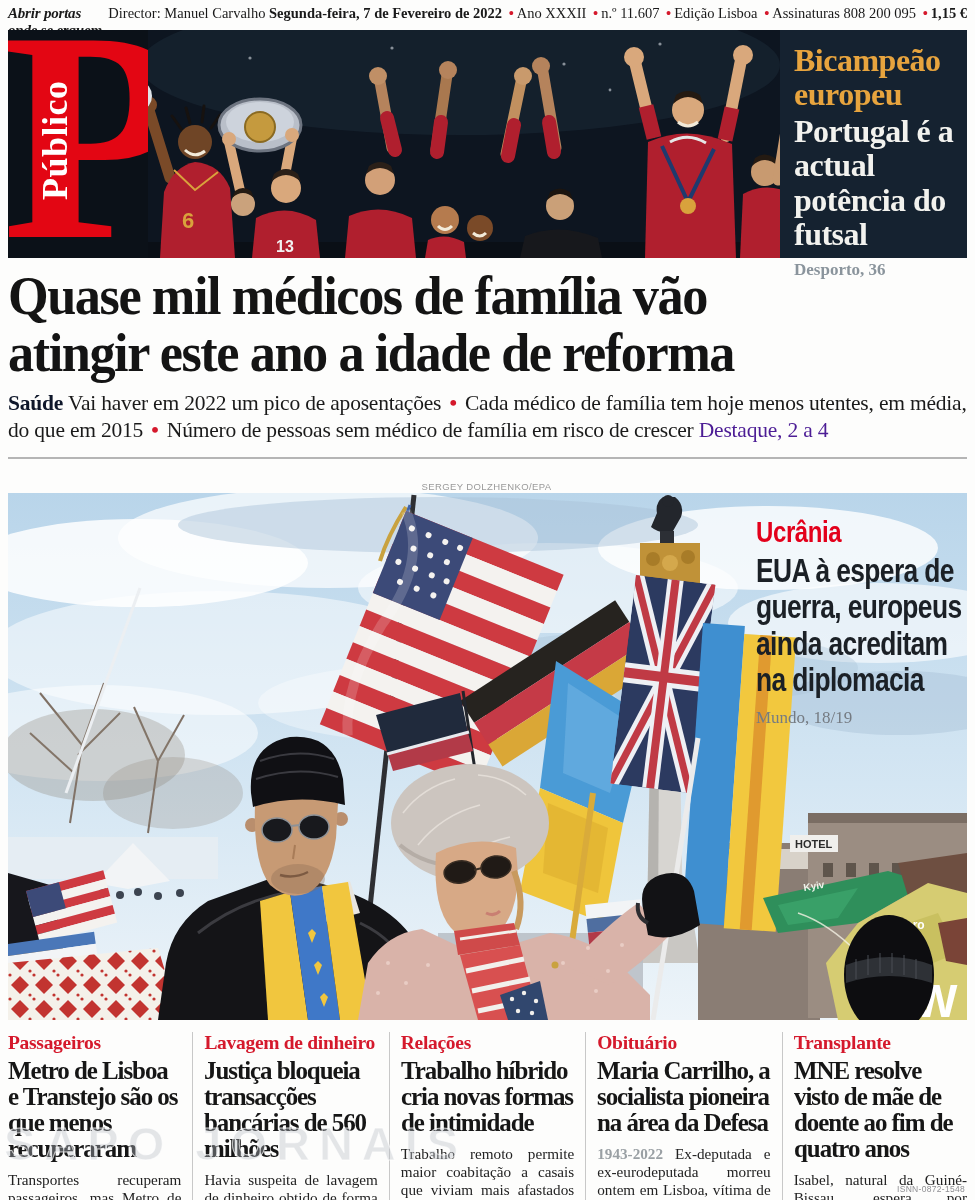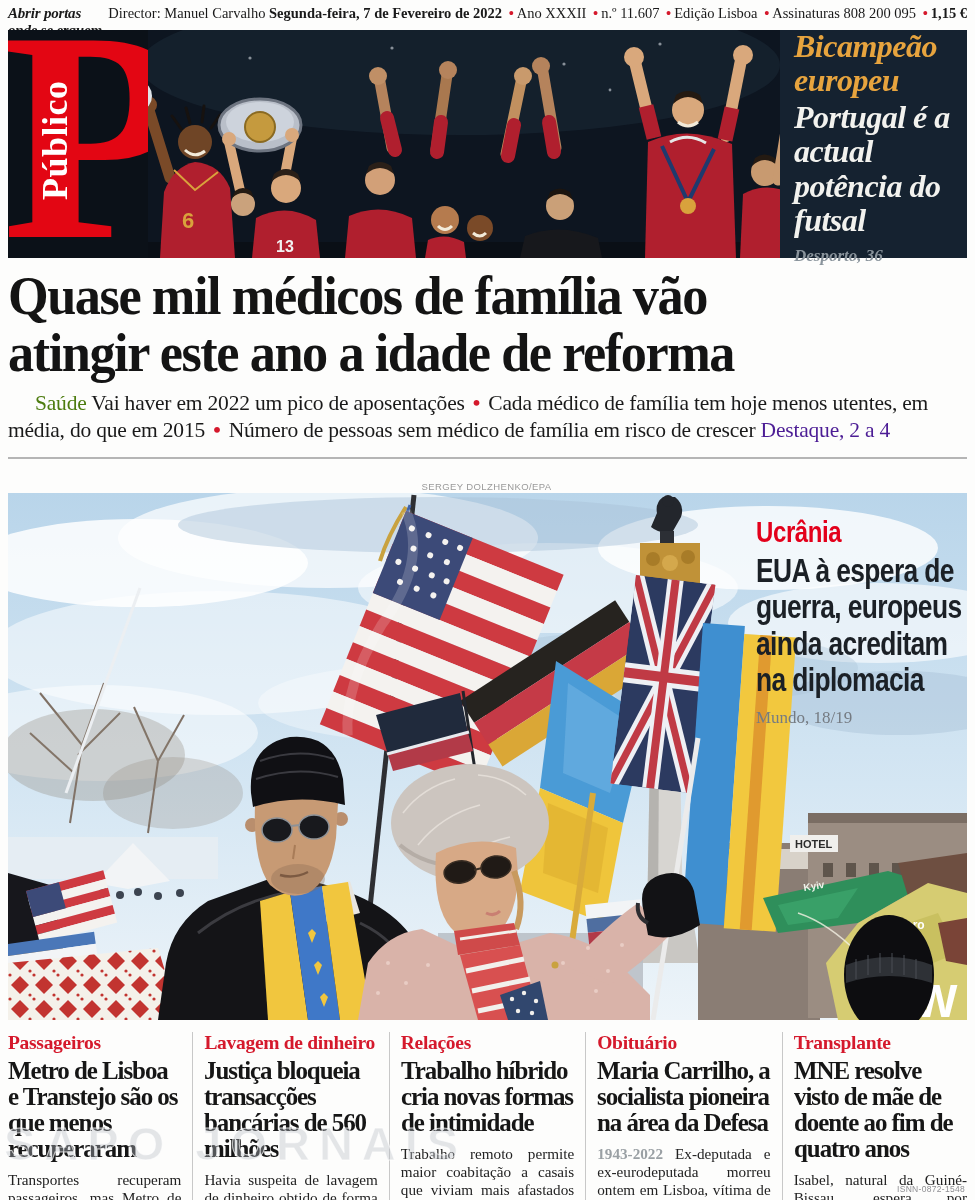--- a/index.html
+++ b/index.html
@@ -15,33 +15,33 @@
   
   .band{margin:2px 8px 0 8px;height:228px;display:flex;position:relative;background:#0d1520;}
   .brand{width:140px;position:relative;overflow:hidden;background:#0b1118;flex:none;}
   .brand .bigP{position:absolute;left:-6px;top:-44px;font-size:300px;font-weight:bold;
                line-height:1;color:#e30613;}
   .brand .vword{position:absolute;left:26px;top:170px;transform:rotate(-90deg);
                 transform-origin:0 0;color:#fff;font-weight:bold;font-size:36px;
                 letter-spacing:0.5px;white-space:nowrap;}
   .mastphoto{flex:1;position:relative;}
   .mastphoto svg{display:block;width:100%;height:100%;}
-  .promo{width:187px;flex:none;background:#152230;padding:0 10px 0 14px;box-sizing:border-box;font-style:italic;}
+  .promo{width:187px;flex:none;background:#152230;padding:14px 10px 0 14px;box-sizing:border-box;}
   .promo .pk{color:#e7a43e;font-weight:bold;font-size:32px;line-height:1.06;letter-spacing:-0.5px;}
   .promo .pt{color:#f2f2ee;font-weight:bold;font-size:32px;line-height:1.08;
              letter-spacing:-0.5px;margin-top:2px;}
   .promo .pr{color:#8a949c;font-weight:bold;font-size:17px;margin-top:8px;}
   
   .lead{margin:10px 8px 0 8px;}
   .lead h1{margin:0;font-size:55px;font-weight:bold;letter-spacing:-1.5px;line-height:1.03;
            transform:scaleX(0.95);transform-origin:0 0;width:105.3%;color:#141414;}
   .lead h1 div{white-space:nowrap;}
   .leadsub{font-size:21.5px;line-height:1.26;margin-top:9px;letter-spacing:-0.2px;
            border-bottom:2px solid #b5b5b5;padding-bottom:13px;}
-  .leadsub .kick{color:#4d7c0f;font-weight:normal;margin-left:27px;}
+  .leadsub .kick{color:#0f172a;font-weight:bold;}
   .ref{color:#4c1d95;}
   
   .credit{margin:3px 10px 1px 8px;text-align:center;font-family:"Liberation Sans",sans-serif;
           font-size:9.5px;color:#9a9a9a;letter-spacing:0.4px;}
   .photo{margin:0 8px;height:527px;position:relative;background:#cfe2f0;}
   .photo svg{display:block;width:100%;height:100%;}
   .overlay{position:absolute;left:748px;top:22px;width:195px;}
   .ov-k{font-family:"Liberation Sans",sans-serif;font-weight:bold;font-size:30px;color:#e3001b;
         transform:scaleX(0.8);transform-origin:0 0;width:125%;letter-spacing:-0.5px;}
   .ov-h{font-family:"Liberation Sans",sans-serif;font-weight:bold;font-size:33px;color:#1b2026;

